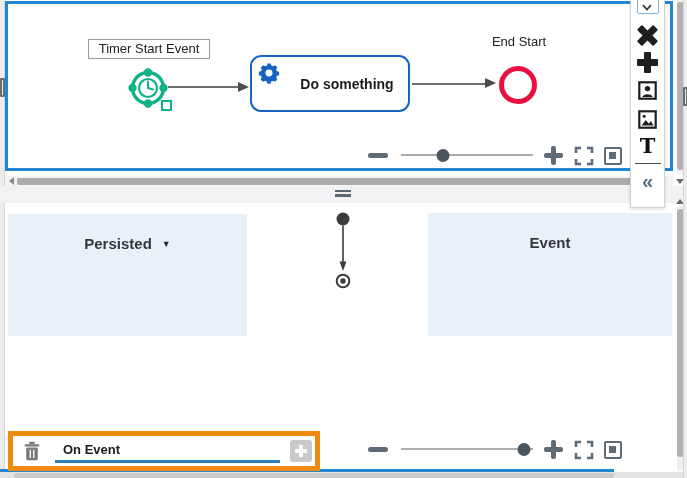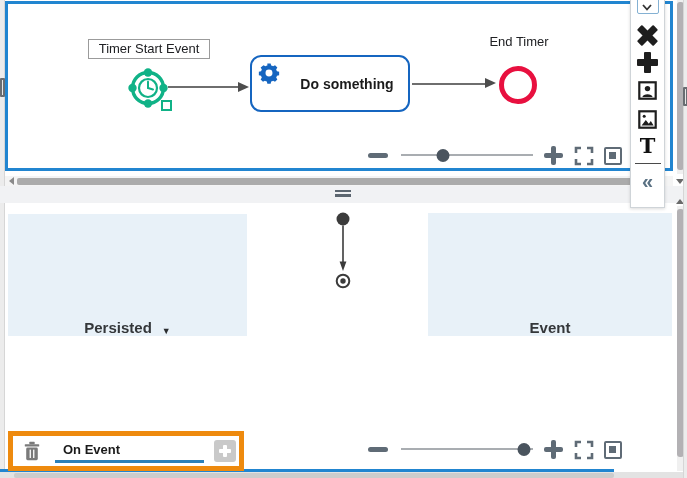--- a/index.html
+++ b/index.html
@@ -54,28 +54,28 @@
 
   #divider-band{left:0;top:186px;width:687px;height:17px;background:#f1f2f4;}
   #divider-handle{position:absolute;left:335px;top:4px;width:16px;height:7px;cursor:row-resize;}
   #divider-handle::before,#divider-handle::after{content:"";position:absolute;left:0;width:16px;height:2.2px;background:#5c6670;}
   #divider-handle::before{top:0;} #divider-handle::after{top:4.4px;}
 
   .vscroll{position:absolute;left:677px;width:7px;background:#f0f0f0;}
   .vscroll .thumb{position:absolute;left:0;width:7px;background:#b3b1b4;border-radius:3px;}
 
   
-  .var-box{position:absolute;background:#e8f1f8;display:flex;justify-content:center;align-items:flex-end;padding-top:21px;box-sizing:border-box;}
+  .var-box{position:absolute;background:#e8f1f8;display:flex;justify-content:center;align-items:flex-start;padding-top:21px;box-sizing:border-box;}
   #persisted-box{left:8px;top:214px;width:239px;height:122px;}
   #local-box{left:428px;top:213px;width:244px;height:123px;}
   .var-label{font-weight:bold;font-size:15px;color:#34373a;}
   .var-caret{font-size:9px;color:#2a2d30;margin-left:10px;margin-top:4px;cursor:pointer;}
 
   
-  #event-editor{left:8px;top:431px;width:236px;height:40px;border:5px solid #ee8a0e;background:#fff;box-sizing:border-box;
+  #event-editor{left:8px;top:431px;width:312px;height:40px;border:5px solid #ee8a0e;background:#fff;box-sizing:border-box;
                 display:flex;align-items:center;z-index:6;}
   #event-editor .field{flex:1;margin:0 10px 0 14px;border:none;outline:none;border-bottom:3px solid #2b80b9;
                 padding:2px 0 3px 8px;font-family:"Liberation Sans","DejaVu Sans",sans-serif;
                 font-weight:bold;font-size:13px;color:#1b1b1b;background:transparent;min-width:0;}
   #trash-btn{margin-left:10px;width:18px;height:20px;cursor:pointer;flex:none;}
   #add-event-btn{width:22px;height:22px;background:#c9c9c9;border-radius:3px;margin-right:3px;position:relative;cursor:pointer;flex:none;}
   #add-event-btn::before{content:"";position:absolute;left:5px;top:9.2px;width:12px;height:3.6px;background:#fff;border-radius:1px;}
   #add-event-btn::after{content:"";position:absolute;left:9.2px;top:5px;width:3.6px;height:12px;background:#fff;border-radius:1px;}
 
   #bottom-border{left:0;top:469px;width:614px;height:2.5px;background:#2185d0;}
@@ -128,21 +128,21 @@
     <div id="task-node">
       <svg id="task-gear" viewBox="0 0 24 24">
         <path fill="#1565c0" fill-rule="evenodd" d="M12 8.2a3.8 3.8 0 1 0 0 7.6 3.8 3.8 0 0 0 0-7.6zM10.2 1.5h3.6l.55 2.4a8.2 8.2 0 0 1 2.1.87l2.1-1.3 2.55 2.55-1.3 2.1a8.2 8.2 0 0 1 .87 2.1l2.4.55v3.6l-2.4.55a8.2 8.2 0 0 1-.87 2.1l1.3 2.1-2.55 2.55-2.1-1.3a8.2 8.2 0 0 1-2.1.87l-.55 2.4h-3.6l-.55-2.4a8.2 8.2 0 0 1-2.1-.87l-2.1 1.3-2.55-2.55 1.3-2.1a8.2 8.2 0 0 1-.87-2.1l-2.4-.55v-3.6l2.4-.55a8.2 8.2 0 0 1 .87-2.1l-1.3-2.1L6 3.47l2.1 1.3a8.2 8.2 0 0 1 2.1-.87z"></path>
       </svg>
       <span class="task-text">Do something</span>
     </div>
 
     <div class="flow-line" style="left:404px;top:78.5px;width:73px;"></div>
     <div class="flow-head" style="left:477px;top:74px;"></div>
 
-    <div id="end-label" class="node-label">End Timer</div>
+    <div id="end-label" class="node-label">End Start</div>
     <div id="end-ring"></div>
 
     <div class="zoombar" style="left:355px;top:140px;">
       <div class="zo-minus"></div>
       <div class="zo-track">
         <div class="zo-dot" style="left:32%"></div>
       </div>
       <div class="zo-plus"></div>
       <svg class="zo-fit" viewBox="0 0 20 20">
         <path d="M7 2H2v5 M13 2h5v5 M18 13v5h-5 M7 18H2v-5" fill="none" stroke="#5f6b76" stroke-width="2.6"></path>

